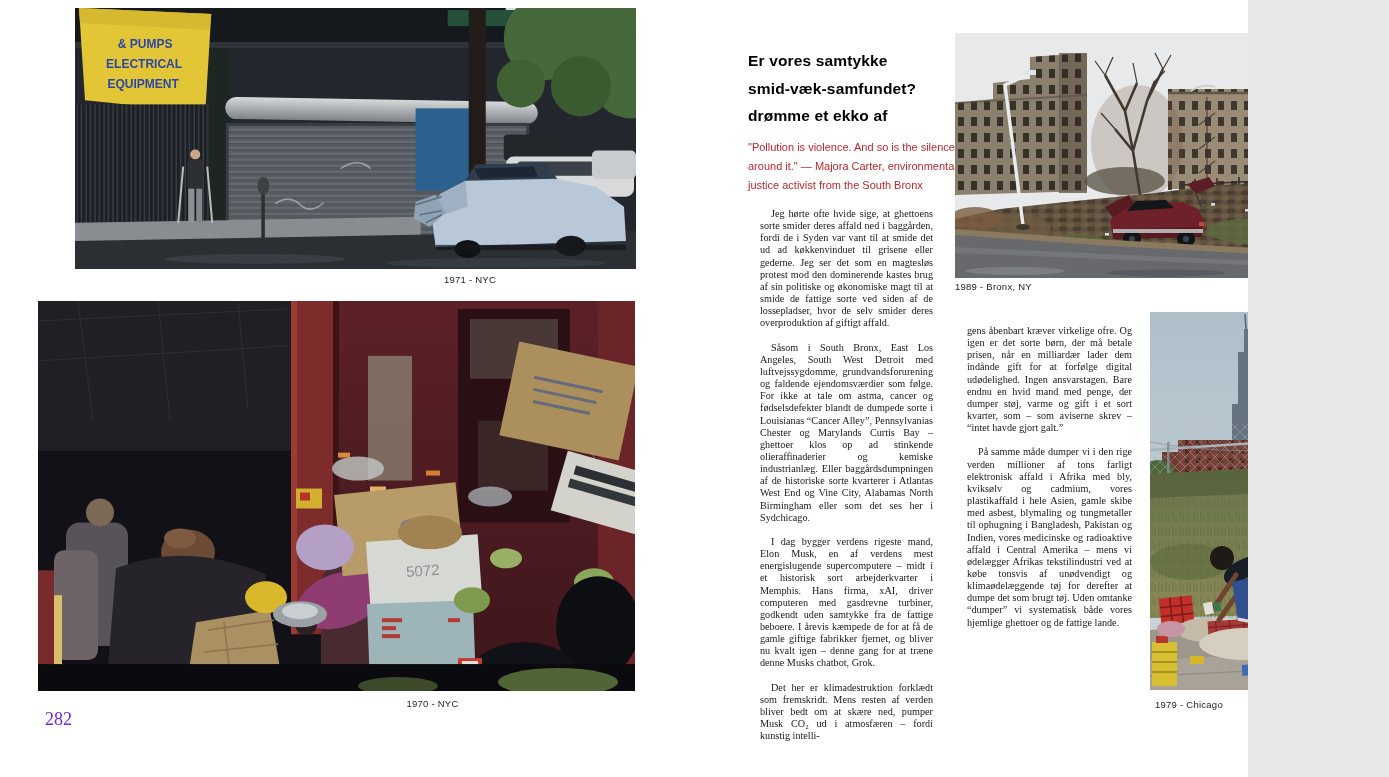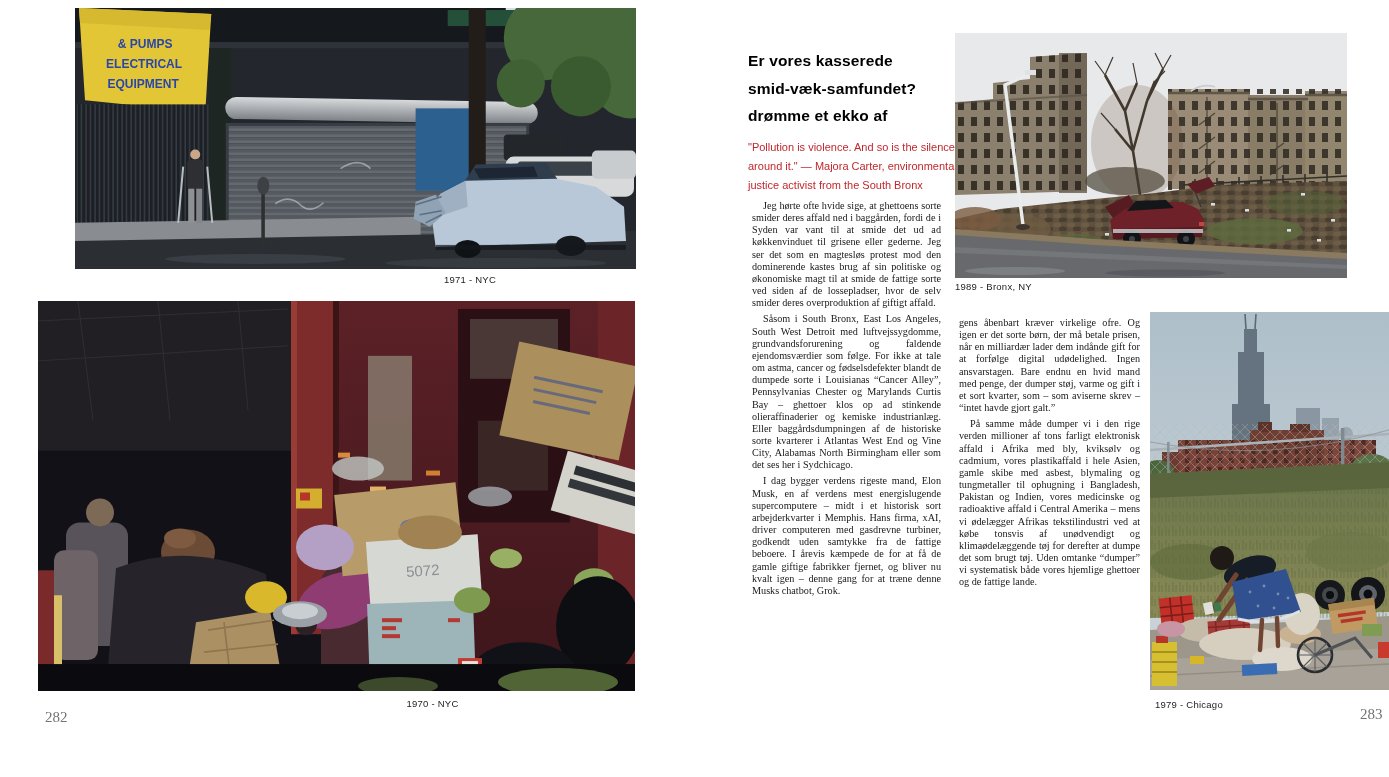--- a/index.html
+++ b/index.html
@@ -1,28 +1,28 @@
 <!DOCTYPE html>
 <html lang="da"><head>
 <meta charset="utf-8">
 <style>
   html,body{margin:0;padding:0;background:#e8e8e8}
-  .spread{position:relative;width:1389px;height:777px;background:#ffffff;overflow:hidden;
+  .spread{position:relative;width:1248px;height:777px;background:#ffffff;overflow:hidden;
           font-family:"Liberation Sans",sans-serif;color:#1b1b1d}
   .photo{position:absolute;overflow:hidden}
   .photo svg{display:block;width:100%;height:100%}
   .caption{position:absolute;font-size:9.5px;letter-spacing:.25px;color:#1d1d1f;white-space:nowrap}
   .caption.centered{text-align:center}
-  .folio{position:absolute;font-family:"Liberation Serif",serif;font-size:15px;color:#737373}
+  .folio{position:absolute;font-family:"Liberation Serif",serif;font-size:18px;color:#6d28d9}
   .headline{position:absolute;left:748px;top:47px;width:245px;font-weight:bold;
             font-size:15.5px;line-height:27.5px;letter-spacing:.15px;color:#000}
   .quote{position:absolute;left:748px;top:138px;width:216px;font-size:11px;line-height:19px;color:#c0272d}
   .bodycol{position:absolute;font-family:"Liberation Serif","DejaVu Serif",serif;
            font-size:10.2px;line-height:12.15px;text-align:justify;color:#17171a}
-  .bodycol p{margin:4px;text-indent:11px}
+  .bodycol p{margin:12px;text-indent:11px}
   #col2 p:first-child{text-indent:0}
   #col1{left:748px;top:196px;width:197px;height:514px}
   #col2{left:955px;top:313px;width:189px;height:400px}
 </style>
 </head>
 <body>
 
 <div class="spread">
 
   <div class="photo" style="left:75px;top:8px;width:561px;height:261px">
@@ -199,31 +199,32 @@
       <rect x="0" y="364" width="597" height="27" fill="#0b0a0e"></rect>
       <ellipse cx="520" cy="382" rx="60" ry="14" fill="#6f8a46" opacity=".7"></ellipse>
       <ellipse cx="360" cy="386" rx="40" ry="9" fill="#5d7540" opacity=".6"></ellipse>
     </svg>
   </div>
   <div class="caption centered" style="left:340px;top:698px;width:185px">1970 - NYC</div>
 
   <div class="folio" style="left:45px;top:709px">282</div>
 
   <div class="headline">
-    <div>Er vores kasserede</div>
+    <div>Er vores samtykke</div>
     <div>smid-væk-samfundet?</div>
     <div>drømme et ekko af</div>
   </div>
 
   <div class="quote">"Pollution is violence. And so is the silence around it." — Majora Carter, environmental justice activist from the South Bronx</div>
 
   <div class="bodycol" id="col1">
       <p>Jeg hørte ofte hvide sige, at ghettoens sorte smider deres affald ned i baggården, fordi de i Syden var vant til at smide det ud ad køkkenvinduet til grisene eller gederne. Jeg ser det som en magtesløs protest mod den dominerende kastes brug af sin politiske og økonomiske magt til at smide de fattige sorte ved siden af de lossepladser, hvor de selv smider deres overproduktion af giftigt affald.</p>
       <p>Såsom i South Bronx, East Los Angeles, South West Detroit med luftvejssygdomme, grundvandsforurening og faldende ejendomsværdier som følge. For ikke at tale om astma, cancer og fødselsdefekter blandt de dumpede sorte i Louisianas “Cancer Alley”, Pennsylvanias Chester og Marylands Curtis Bay – ghettoer klos op ad stinkende olieraffinaderier og kemiske industrianlæg. Eller baggårdsdumpningen af de historiske sorte kvarterer i Atlantas West End og Vine City, Alabamas North Birmingham eller som det ses her i Sydchicago.</p>
       <p>I dag bygger verdens rigeste mand, Elon Musk, en af verdens mest energislugende supercomputere – midt i et historisk sort arbejderkvarter i Memphis. Hans firma, xAI, driver computeren med gasdrevne turbiner, godkendt uden samtykke fra de fattige beboere. I årevis kæmpede de for at få de gamle giftige fabrikker fjernet, og bliver nu kvalt igen – denne gang for at træne denne Musks chatbot, Grok.</p>
+      <p>Det her er klimadestruktion forklædt som fremskridt. Mens resten af verden bliver bedt om at skære ned, pumper Musk CO₂ ud i atmosfæren – fordi kunstig intelli-</p>
     </div>
   <div class="bodycol" id="col2">
       <p>gens åbenbart kræver virkelige ofre. Og igen er det sorte børn, der må betale prisen, når en milliardær lader dem indånde gift for at forfølge digital udødelighed. Ingen ansvarstagen. Bare endnu en hvid mand med penge, der dumper støj, varme og gift i et sort kvarter, som – som aviserne skrev – “intet havde gjort galt.”</p>
       <p>På samme måde dumper vi i den rige verden millioner af tons farligt elektronisk affald i Afrika med bly, kviksølv og cadmium, vores plastikaffald i hele Asien, gamle skibe med asbest, blymaling og tungmetaller til ophugning i Bangladesh, Pakistan og Indien, vores medicinske og radioaktive affald i Central Amerika – mens vi ødelægger Afrikas tekstilindustri ved at købe tonsvis af unødvendigt og klimaødelæggende tøj for derefter at dumpe det som brugt tøj. Uden omtanke “dumper” vi systematisk både vores hjemlige ghettoer og de fattige lande.</p>
     </div>
 
   <div class="photo" style="left:955px;top:33px;width:392px;height:245px">
     <svg viewBox="0 0 392 245" preserveAspectRatio="none">
       <defs>
         <pattern id="win1" width="13" height="16" patternUnits="userSpaceOnUse">

